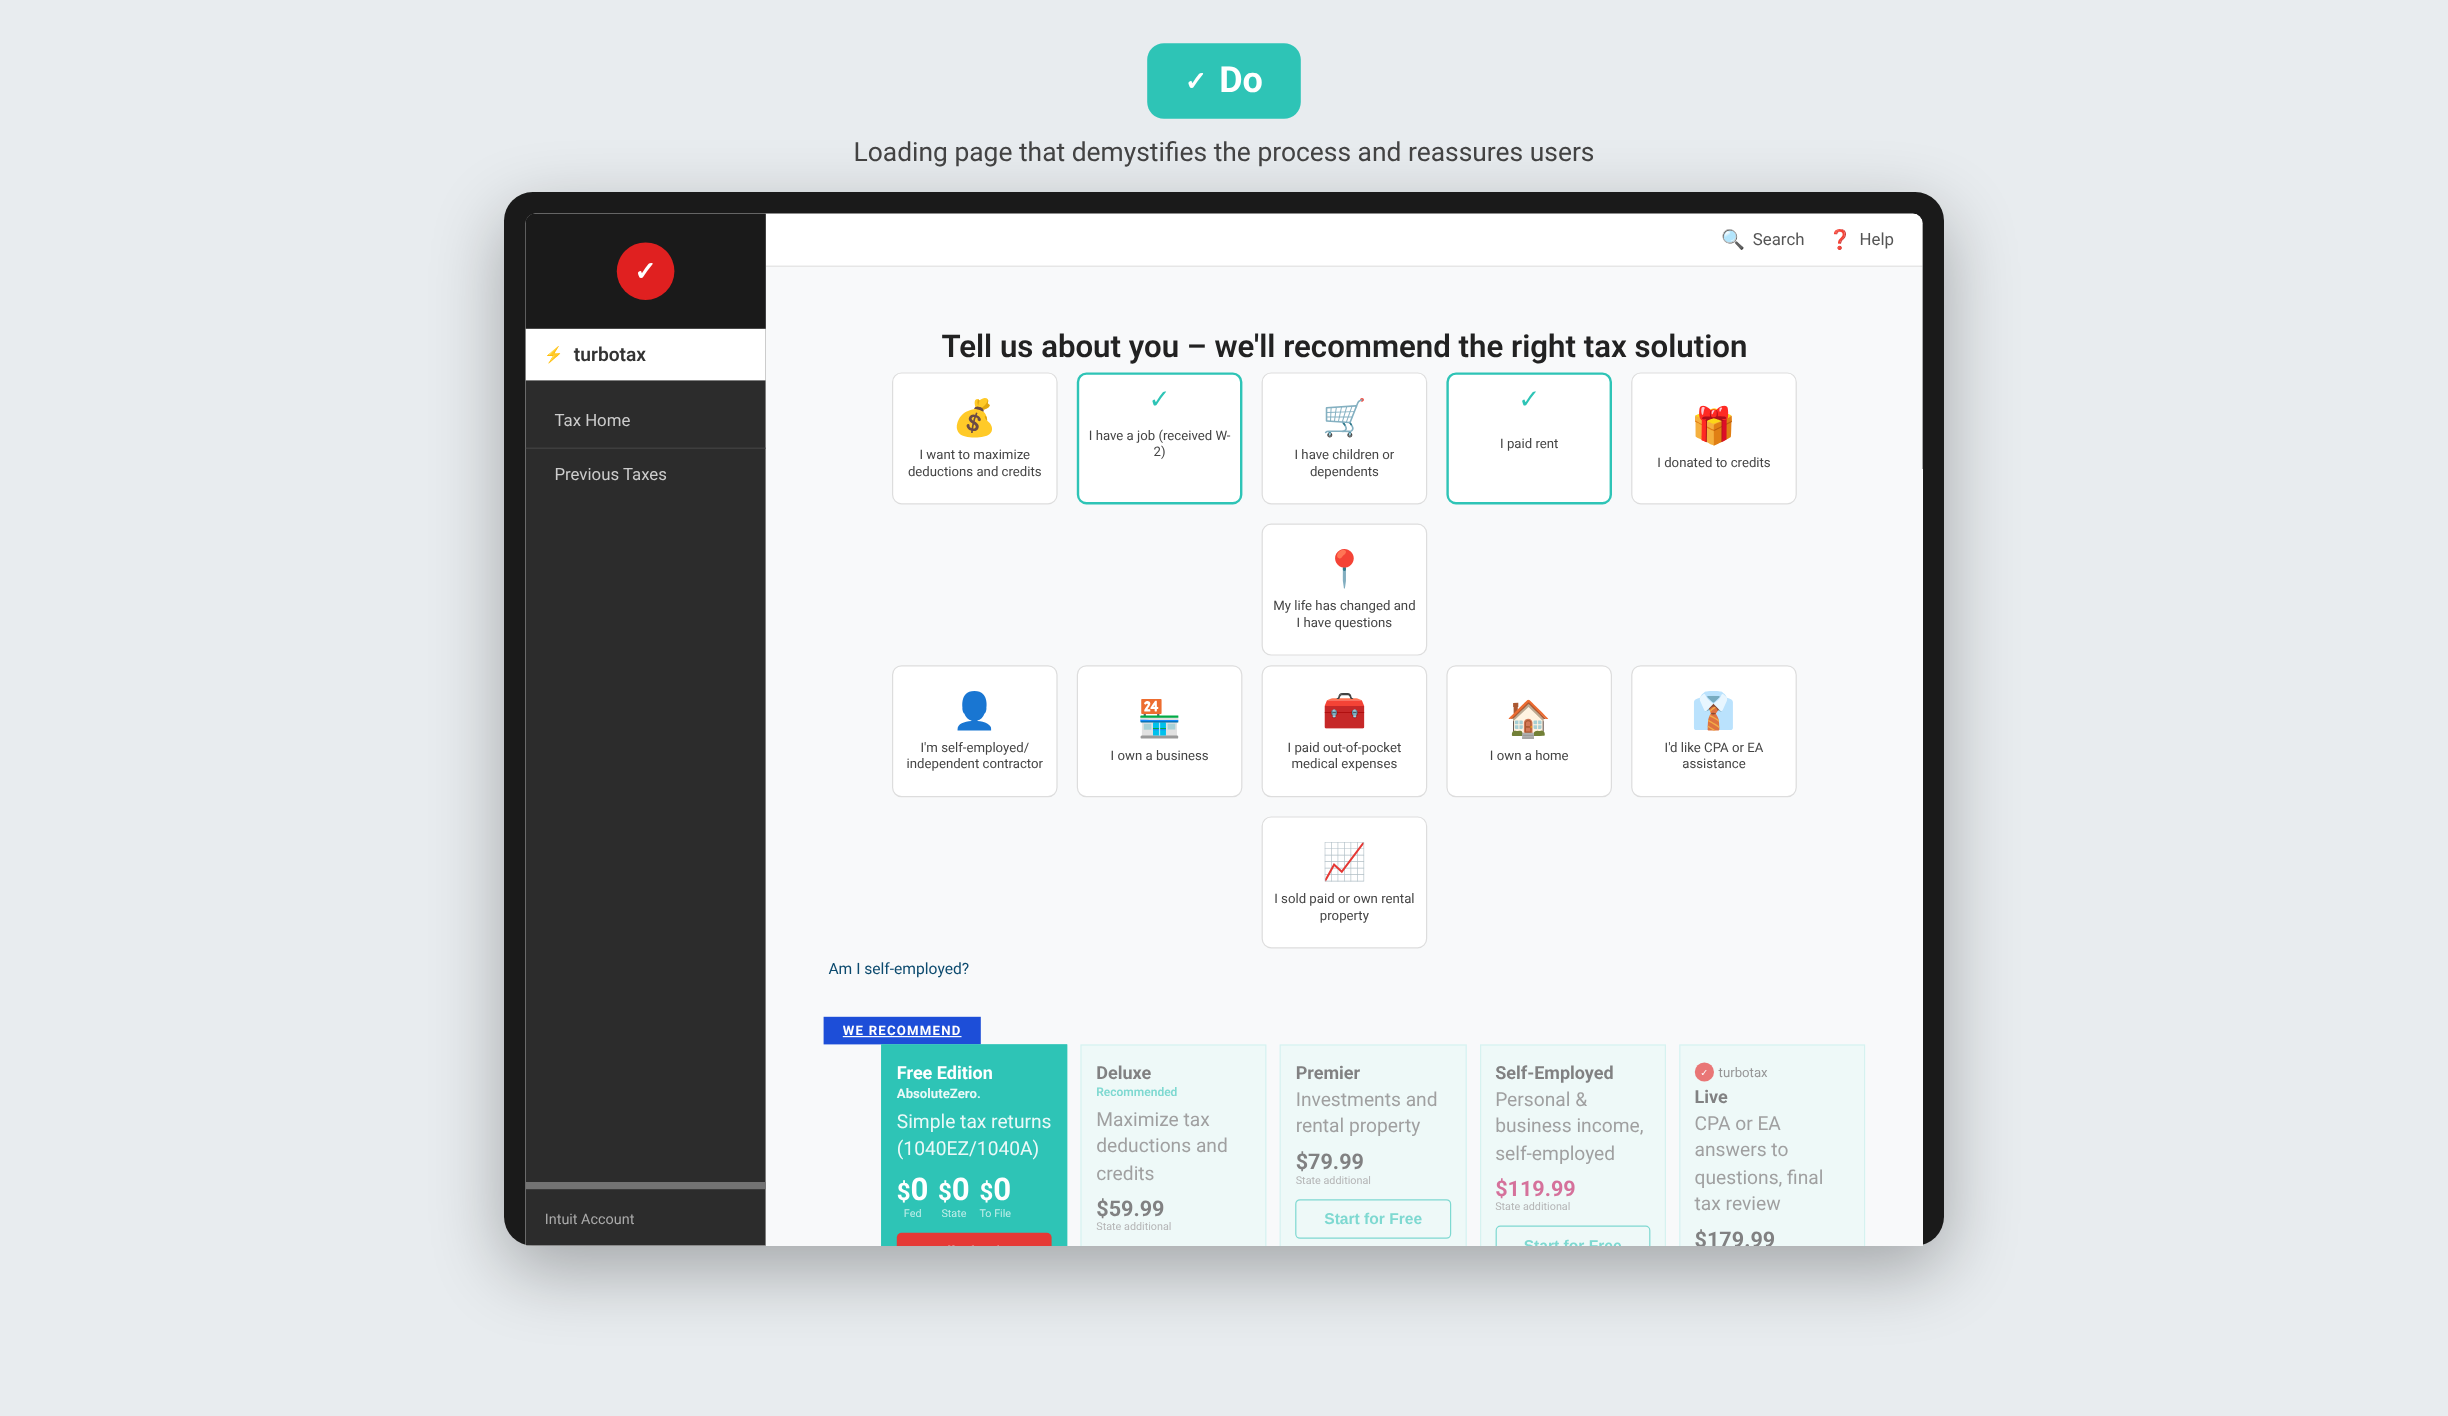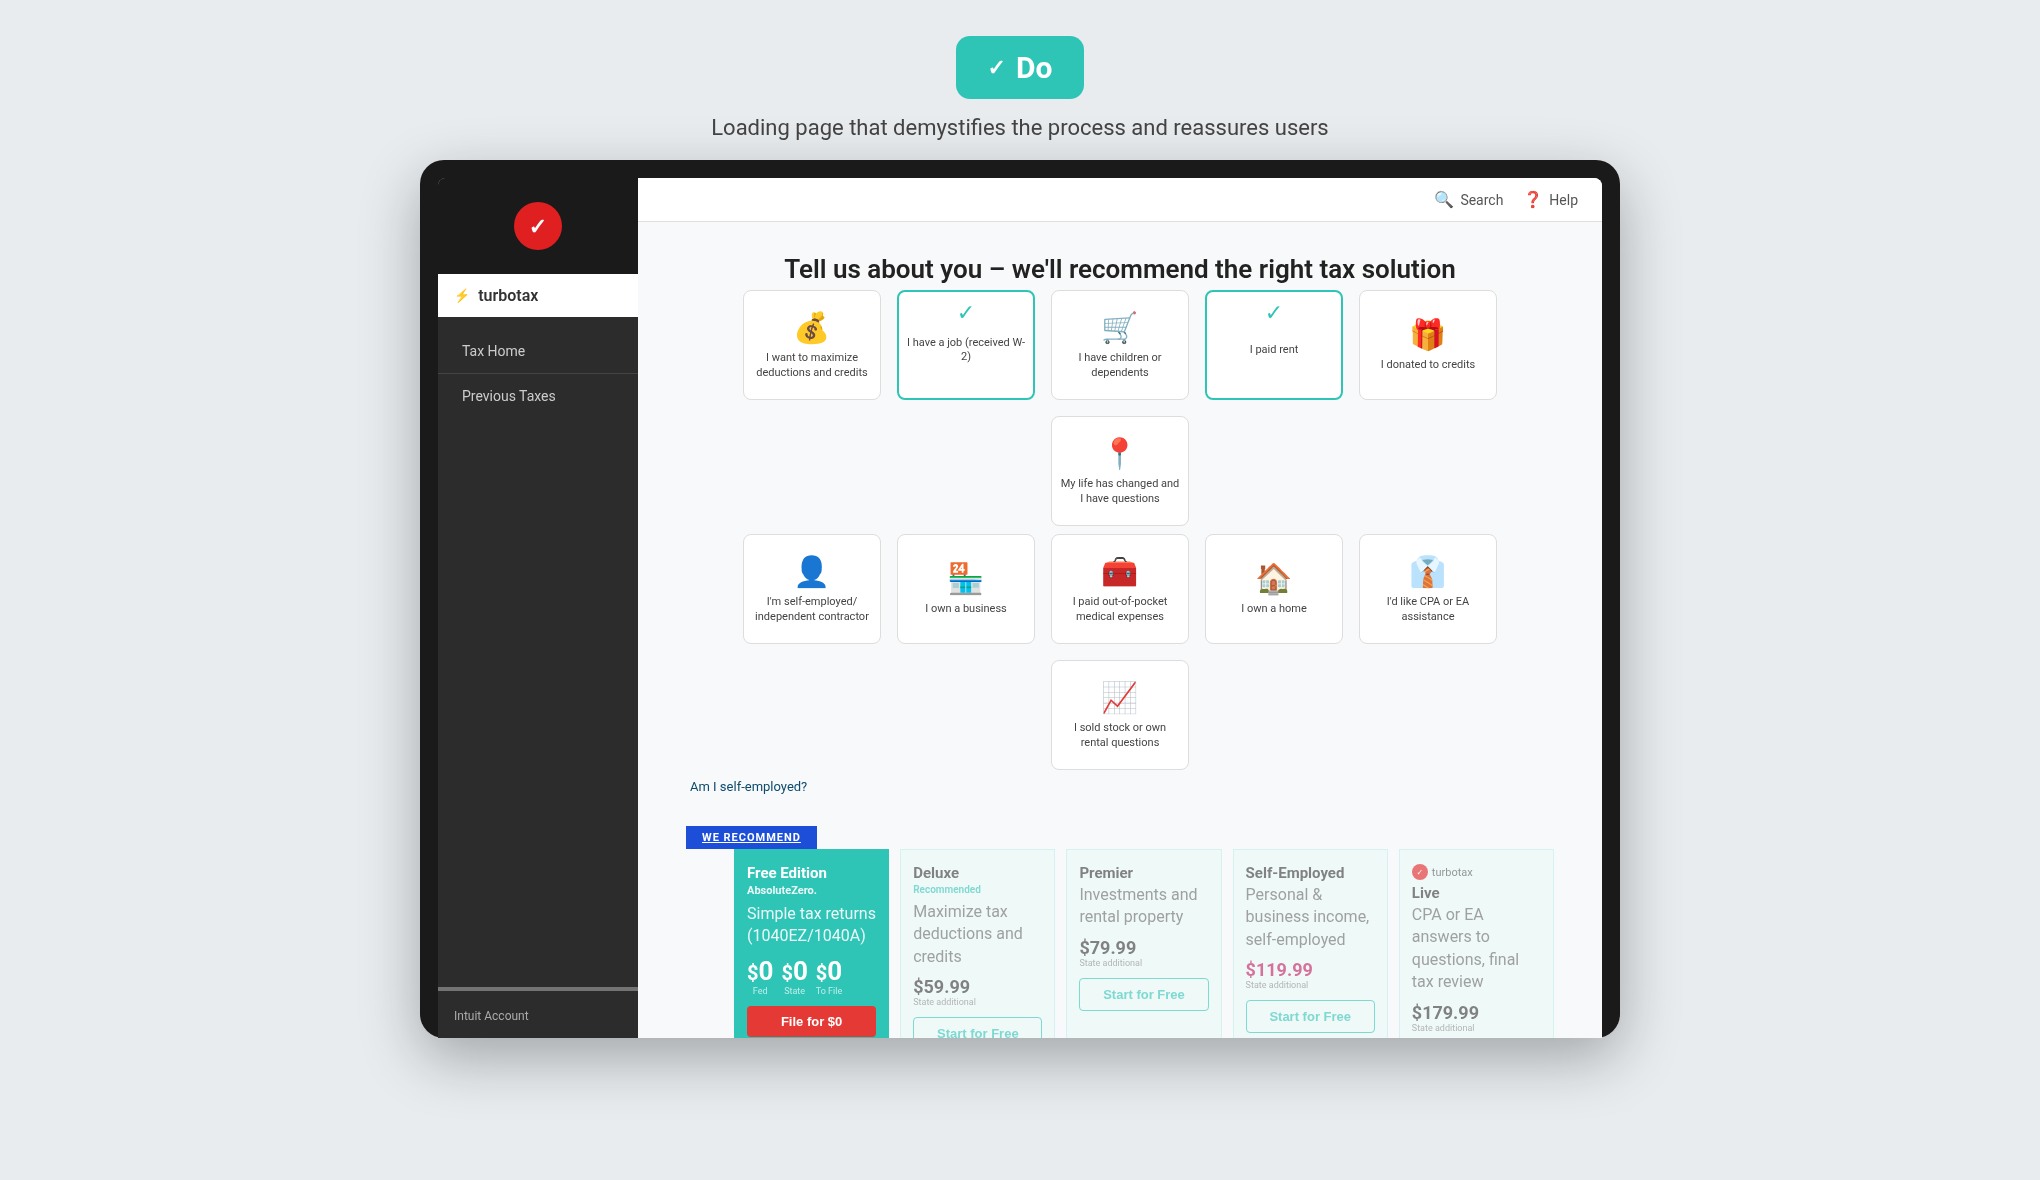--- a/index.html
+++ b/index.html
@@ -127,21 +127,21 @@
     }
     .sidebar-divider {
       width: 100%;
       height: 1px;
       background: #444;
       margin: 0;
     }
     .sidebar-bottom {
       margin-top: auto;
       width: 100%;
-      border-top: 4px solid #737373;
+      border-top: 6px solid #737373;
       padding: 14px 16px;
     }
     .sidebar-bottom-text {
       color: #aaa;
       font-size: 12px;
     }
 
     
     .main-content {
       flex: 1;
@@ -175,20 +175,21 @@
     
     .page-content {
       padding: 32px 48px;
     }
     .page-title {
       text-align: center;
       font-size: 26px;
       font-weight: 600;
       color: #222;
       margin-bottom: 6px;
+      margin-top: 20px;
     }
     .page-subtitle {
       text-align: center;
       color: #888;
       font-size: 14px;
       margin-bottom: 28px;
     }
 
     
     .cards-grid {
@@ -430,21 +431,21 @@
             <div class="option-card">
               <span class="card-icon">🏠</span>
               <span class="card-label">I own a home</span>
             </div>
             <div class="option-card">
               <span class="card-icon">👔</span>
               <span class="card-label">I'd like CPA or EA assistance</span>
             </div>
             <div class="option-card">
               <span class="card-icon">📈</span>
-              <span class="card-label">I sold stock or own rental questions</span>
+              <span class="card-label">I sold paid or own rental property</span>
             </div>
           </div>
 
           <a class="self-employed-link">Am I self-employed?</a>
 
           
           <div class="recommend-section">
             <div class="recommend-label">WE RECOMMEND</div>
             <div class="products-row">
 

